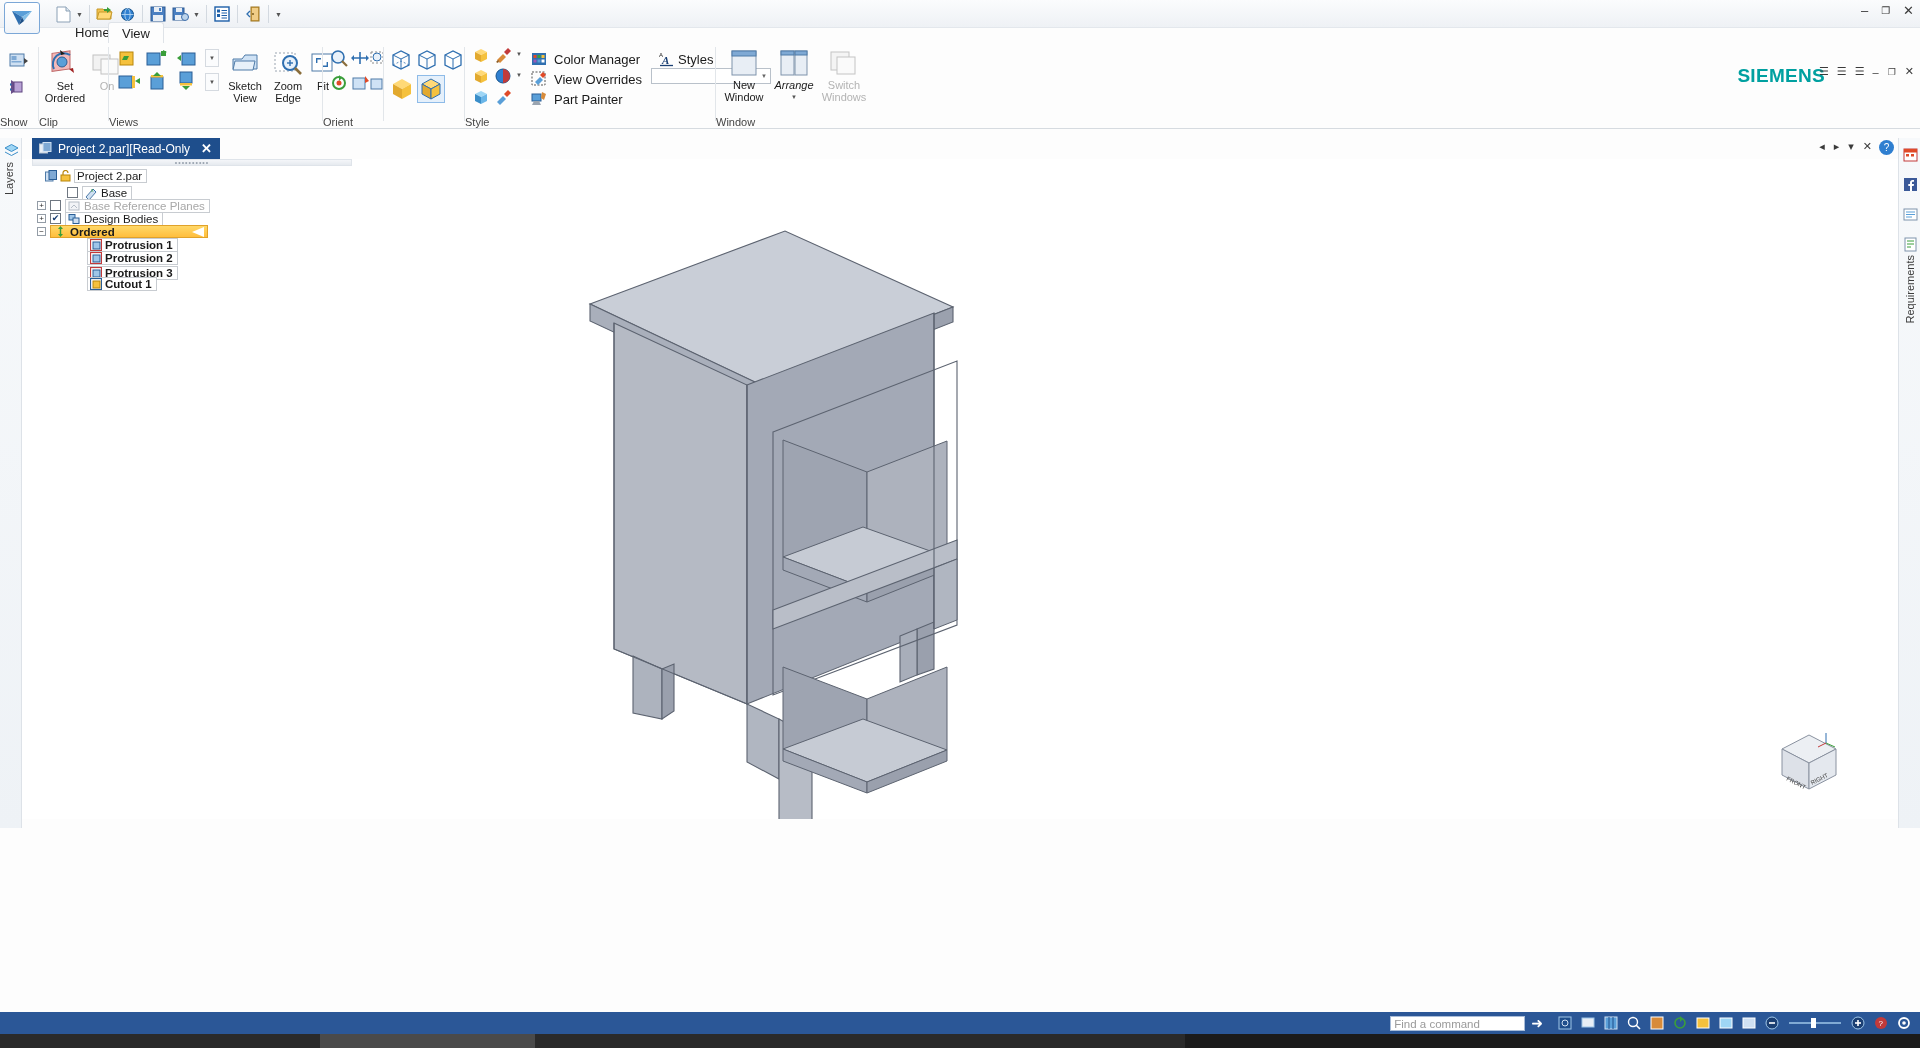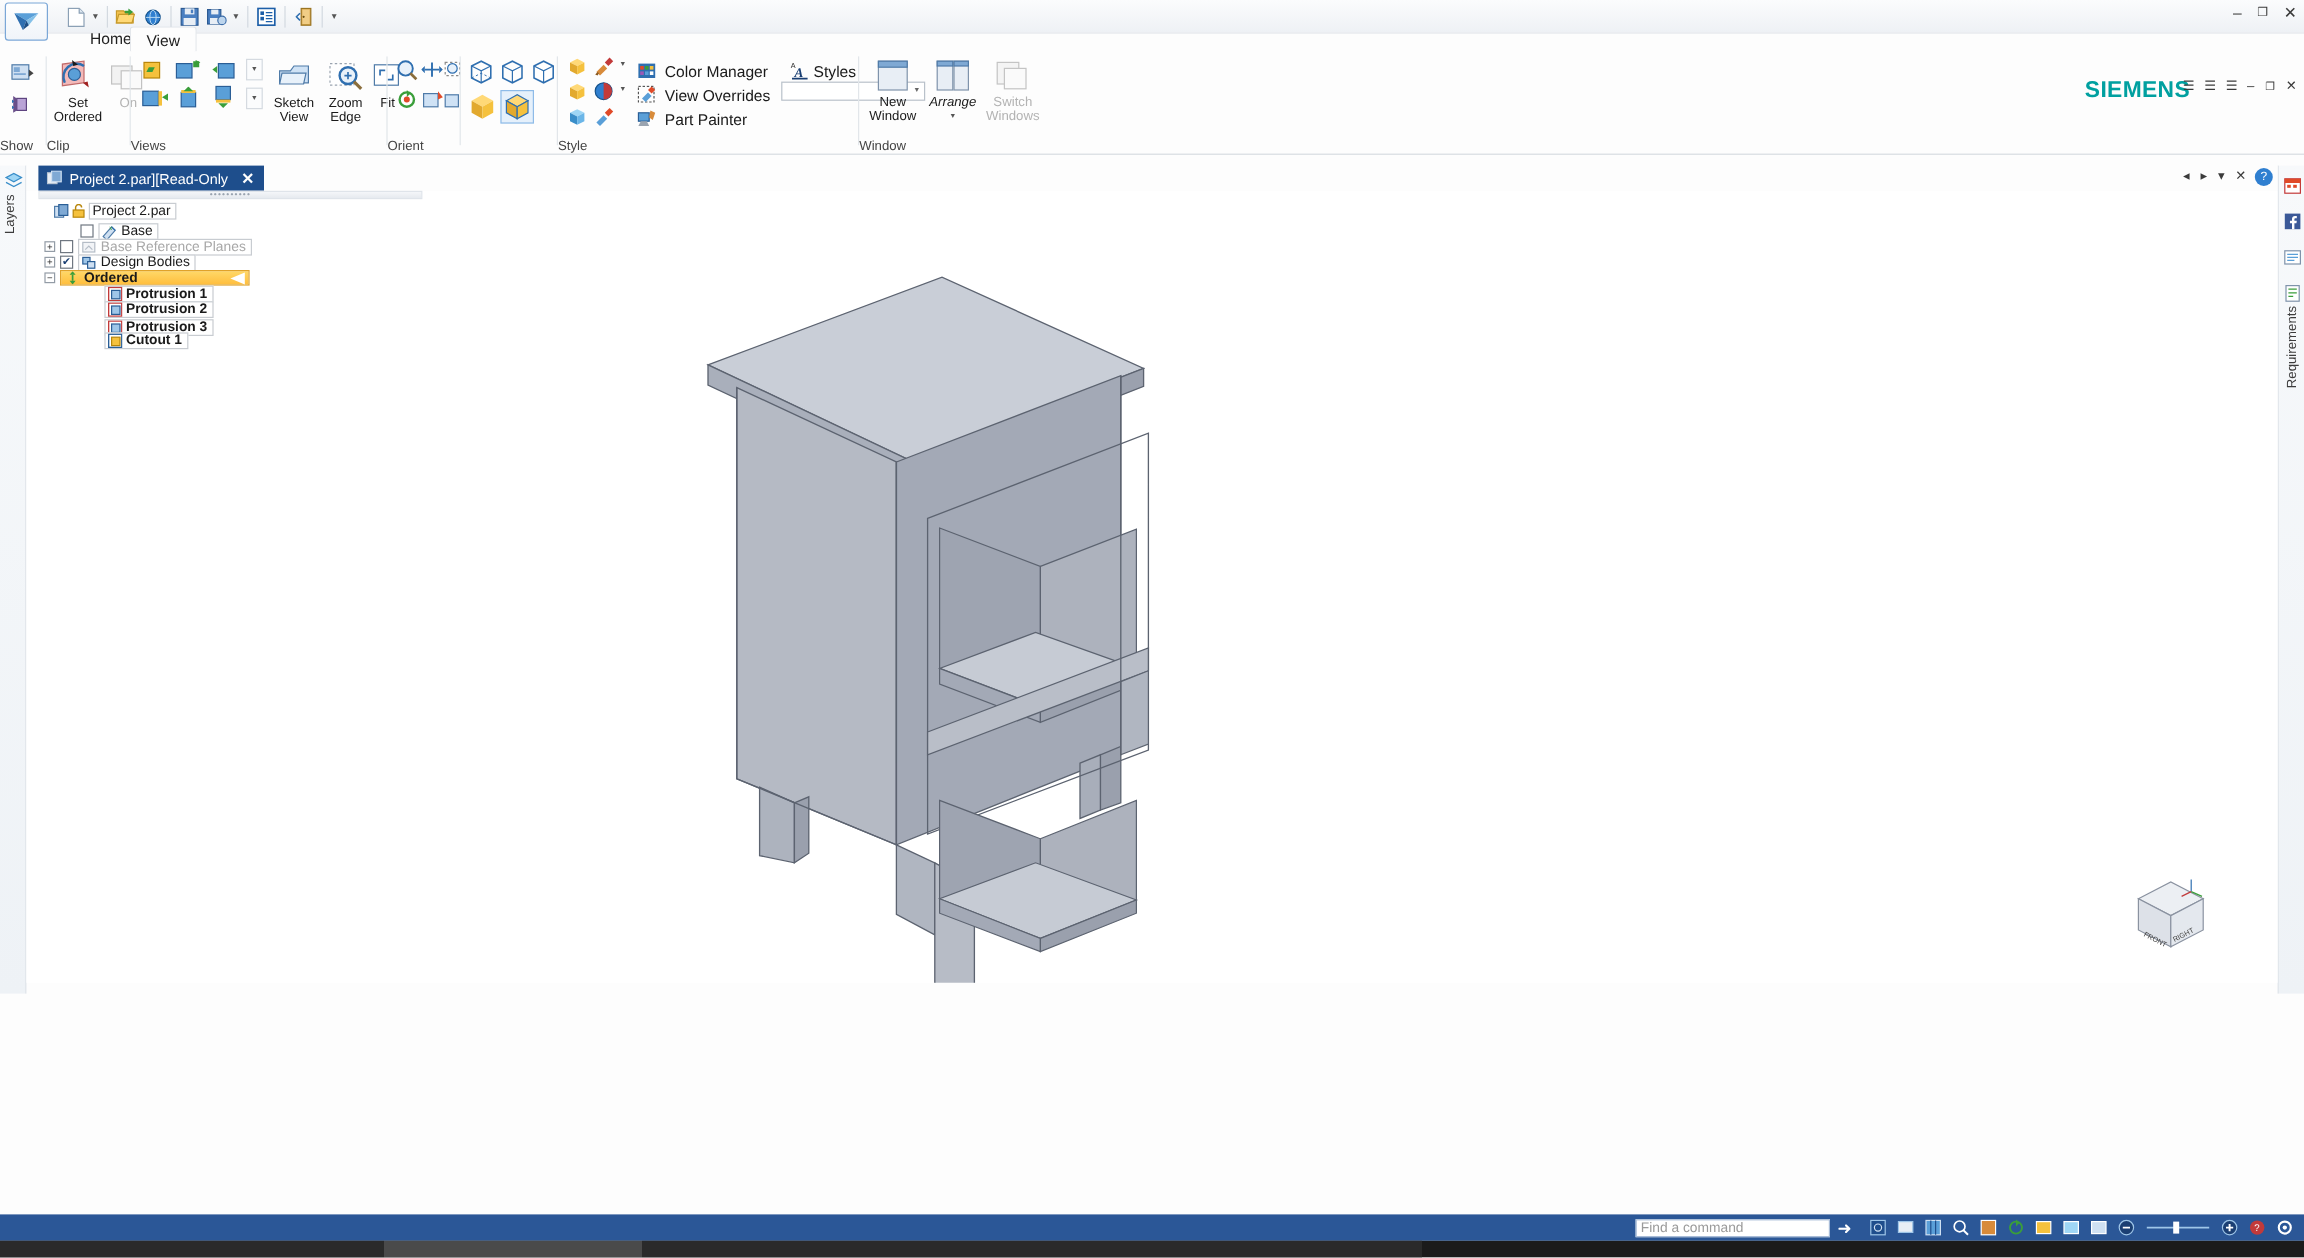--- a/index.html
+++ b/index.html
@@ -217,21 +217,21 @@
     position: absolute; left: 0; top: 1012px; width: 1920px; height: 24px;
   }
 
   
   .statusbar {
     position: absolute; left: 0; bottom: 14px; width: 1920px; height: 22px;
     background: #2b5797;
     display: flex; align-items: center; justify-content: flex-end;
   }
   .findcmd {
-    width: 162px; height: 15px; background: #fff; border: 1px solid #a8bcd8;
+    width: 135px; height: 15px; background: #fff; border: 1px solid #a8bcd8;
     color: #9a9a9a; font-size: 11.5px; padding: 0 3px; line-height: 14px;
   }
   .sb-icons { display: flex; gap: 7px; align-items: center; margin: 0 8px 0 8px; }
   .sb-icons .si { width: 16px; height: 16px; display:flex;align-items:center;justify-content:center; }
   .taskbar {
     position: absolute; left: 0; bottom: 0; width: 1920px; height: 14px;
     background: #1b1b1b;
   }
   .tb-seg { position:absolute; top:0; height:14px; background:#2a2a2a; }
   .tb-active { position:absolute; top:0; height:14px; background:#4a4a4a; }

